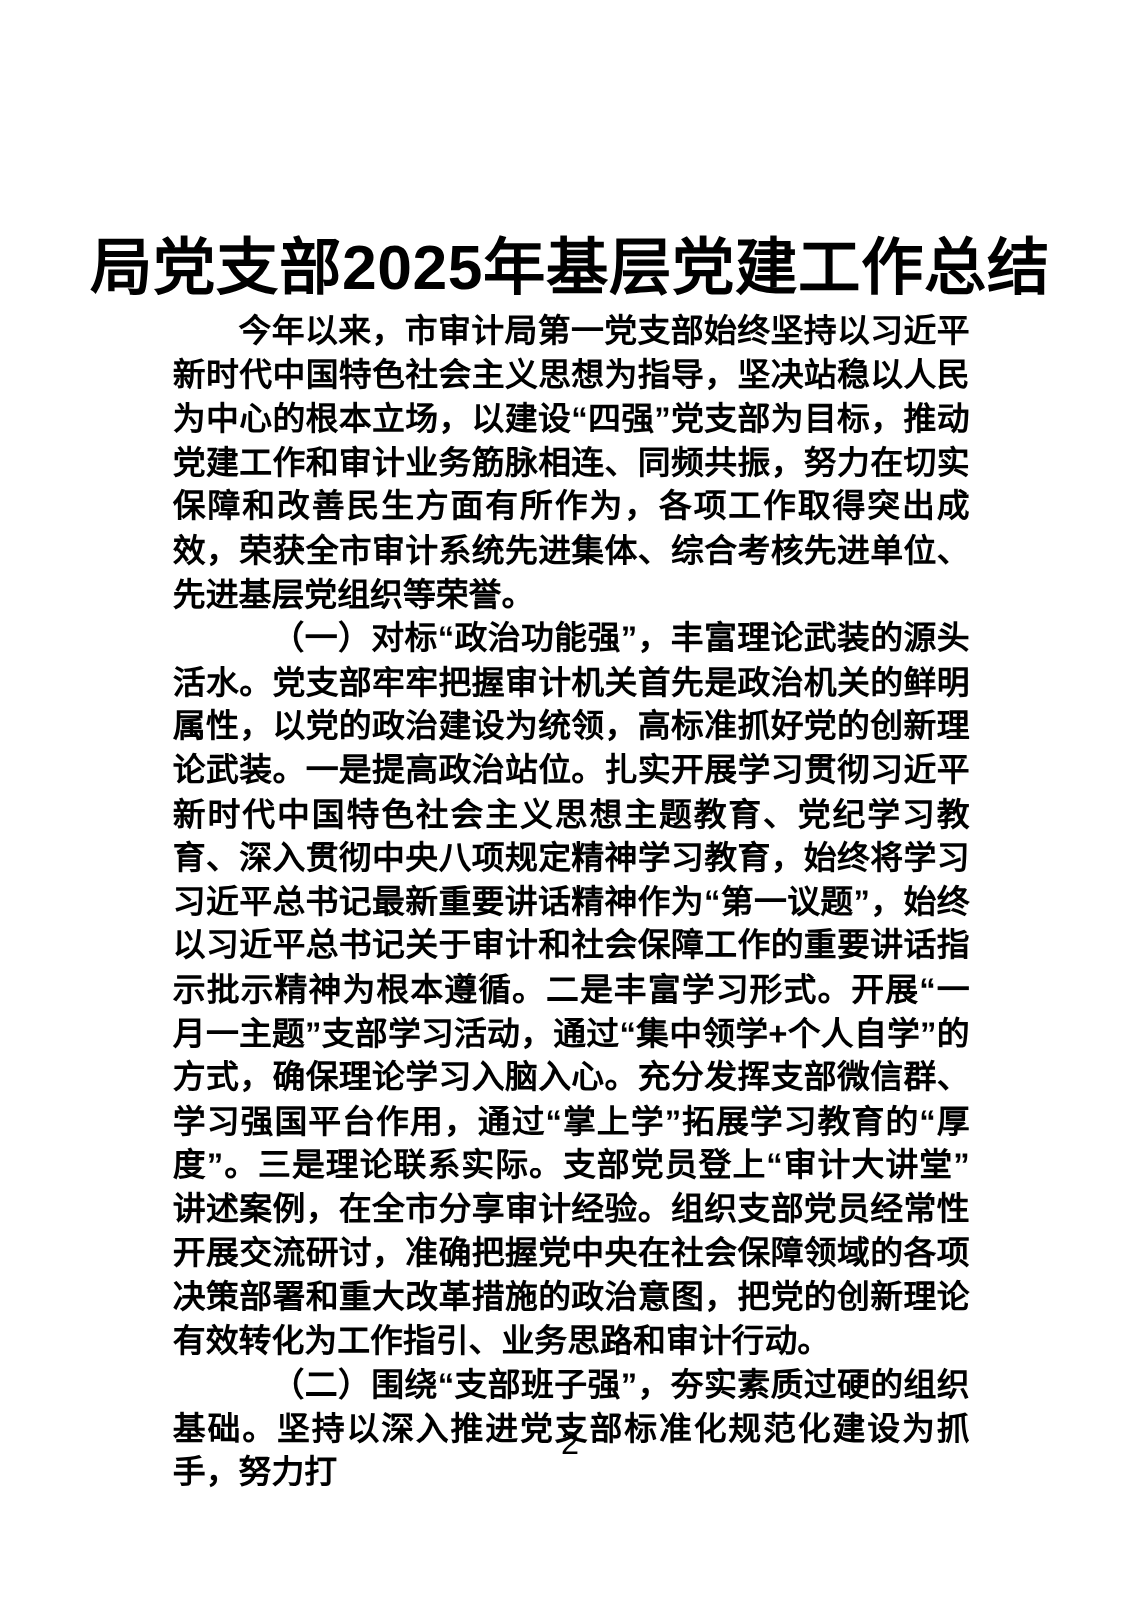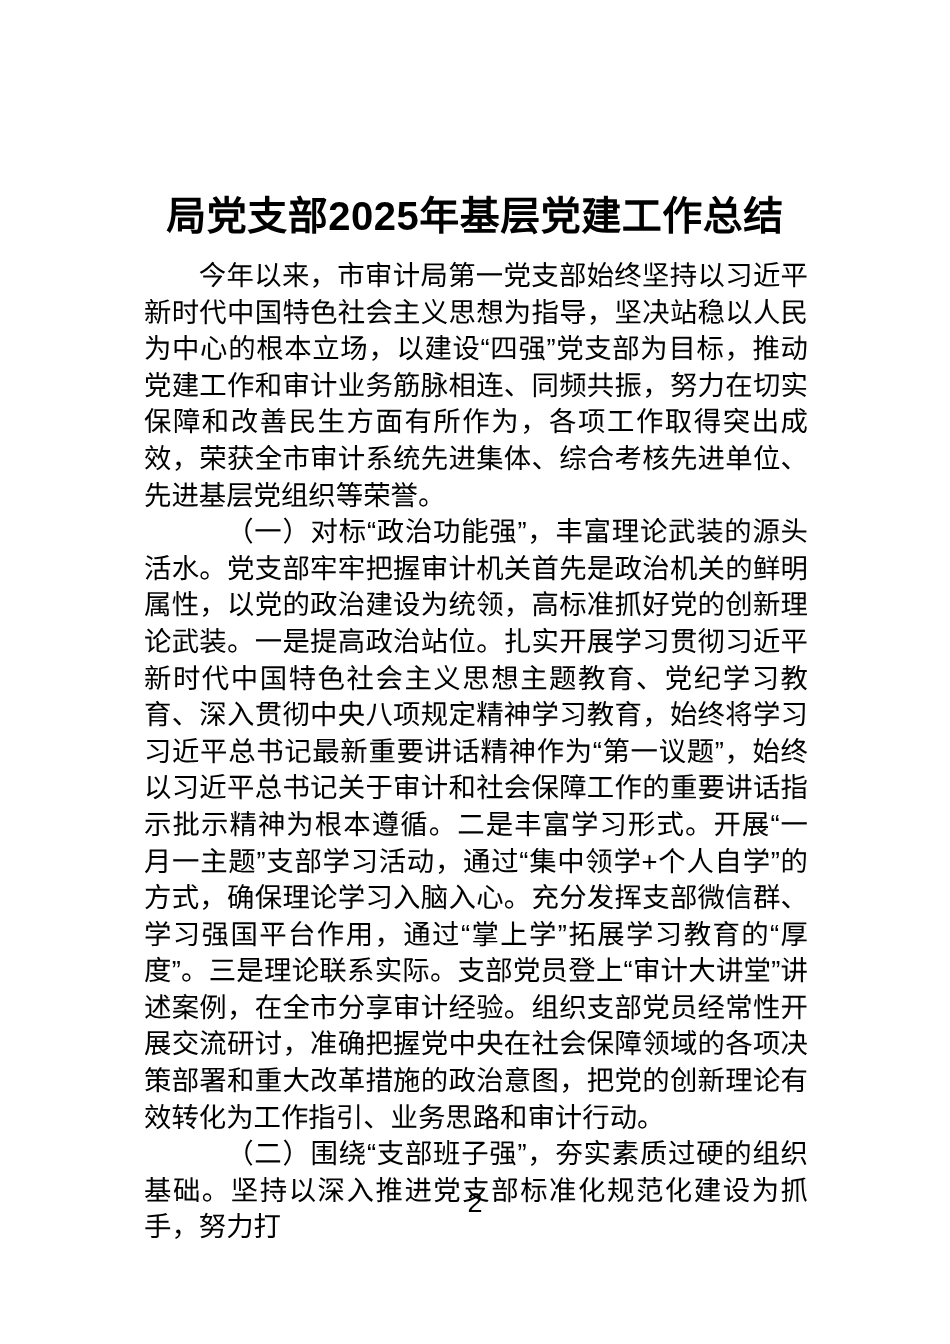--- a/index.html
+++ b/index.html
@@ -24,21 +24,21 @@
     box-sizing: border-box;
   }
 
   
   .doc-title {
     position: absolute;
     left: 0;
     top: 164px;
     width: 950px;
     text-align: center;
-    font-size: 40px;
+    font-size: 52px;
     line-height: 50px;
     font-weight: 700;
     letter-spacing: 0.5px;
     white-space: nowrap;
   }
 
   
   .body-block {
     position: absolute;
     left: 144px;
@@ -48,20 +48,21 @@
 
   .para {
     margin: 0;
     font-size: 27.4px;
     line-height: 36.6px;
     text-align: justify;
     text-justify: inter-ideograph;
     text-align-last: left;
     letter-spacing: 0px;
     word-break: break-all;
+    font-weight: bold;
   }
 
   .para.indent2 {
     text-indent: 2em;
   }
   .para.indent3 {
     text-indent: 3em;
   }
 
   

